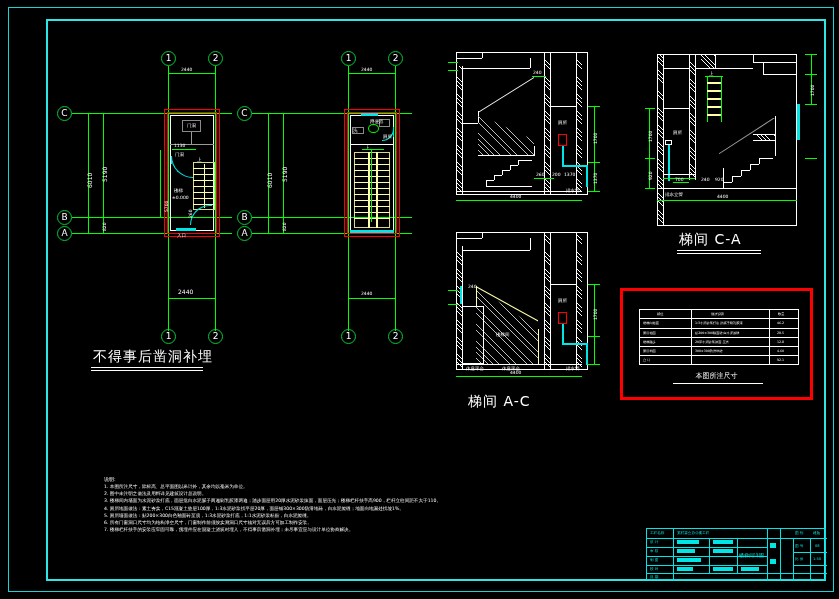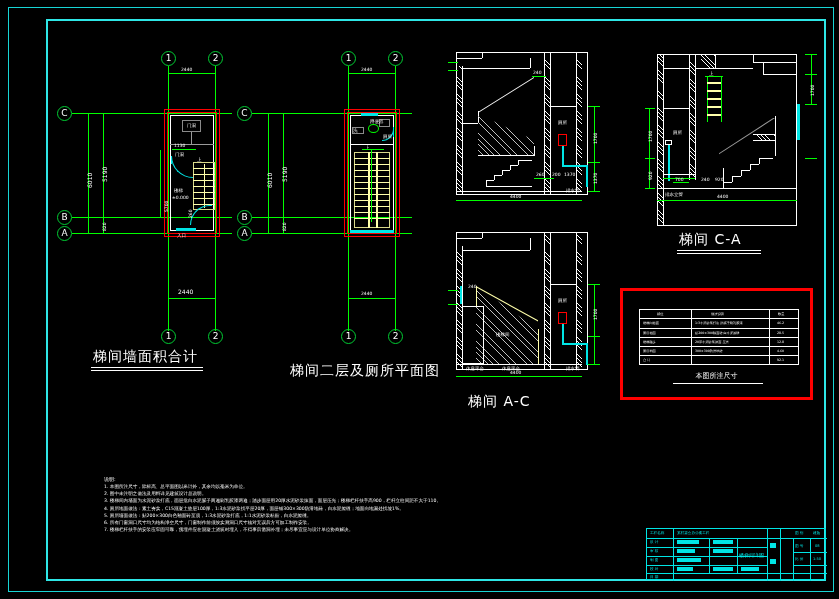--- a/index.html
+++ b/index.html
@@ -224,21 +224,21 @@
     <div class="dim tiny" style="left:114px;top:148px;">楼梯</div>
     <div class="dim tiny" style="left:112px;top:155px;">±0.000</div>
 
     <div class="abs" style="left:130px;top:165px;width:22px;height:20px;border-left:1px solid #00e5e5;border-top:1px solid #00e5e5;border-radius:22px 0 0 0;"></div>
     <div class="ln lnh cyn" style="left:116px;top:188px;width:20px;height:3px;"></div>
     <div class="dim tiny" style="left:117px;top:193px;">入口</div>
     <div class="dim v tiny" style="left:128px;top:178px;">260</div>
     <div class="dim v tiny" style="left:104px;top:172px;">5700</div>
     <div class="ln lnv" style="left:100px;top:110px;height:68px;"></div>
 
-    <div class="title" style="left:33px;top:308px;">梯间墙面积合计</div>
+    <div class="title" style="left:33px;top:308px;">不得事后凿洞补埋</div>
     <div class="title-rule" style="left:31px;top:327px;width:112px;"></div>
     <div class="title-rule2" style="left:31px;top:330px;width:112px;"></div>
   </div>
 
   <div class="abs" style="left:240px;top:40px;width:240px;height:340px;">
 
     <div class="bubble" style="left:101px;top:11px;">1</div>
     <div class="bubble" style="left:148px;top:11px;">2</div>
     <div class="bubble" style="left:101px;top:289px;">1</div>
     <div class="bubble" style="left:148px;top:289px;">2</div>
@@ -293,21 +293,20 @@
     <div class="ln lnh yel" style="left:114px;top:178px;width:36px;"></div>
 
     <div class="ln lnv yel" style="left:128px;top:112px;height:76px;width:2px;"></div>
     <div class="ln lnv yel" style="left:136px;top:112px;height:76px;width:2px;"></div>
     <div class="ln lnv" style="left:131px;top:110px;height:72px;"></div>
     <div class="dim tiny" style="left:125px;top:105px;">上</div>
     <div class="ln lnh" style="left:122px;top:109px;width:22px;"></div>
 
     <div class="ln lnh cyn" style="left:110px;top:190px;width:44px;height:3px;"></div>
 
-    <div class="title" style="left:50px;top:322px;">梯间二层及厕所平面图</div>
   </div>
 
   <div class="abs" style="left:448px;top:48px;width:170px;height:350px;">
 
     <div class="abs" style="left:0;top:0;width:170px;height:170px;">
 
       <div class="box wht" style="left:8px;top:4px;width:132px;height:143px;"></div>
 
       <div class="hatch-wall" style="left:8px;top:18px;width:6px;height:129px;"></div>
       <div class="ln lnv wht" style="left:14px;top:18px;height:129px;"></div>

